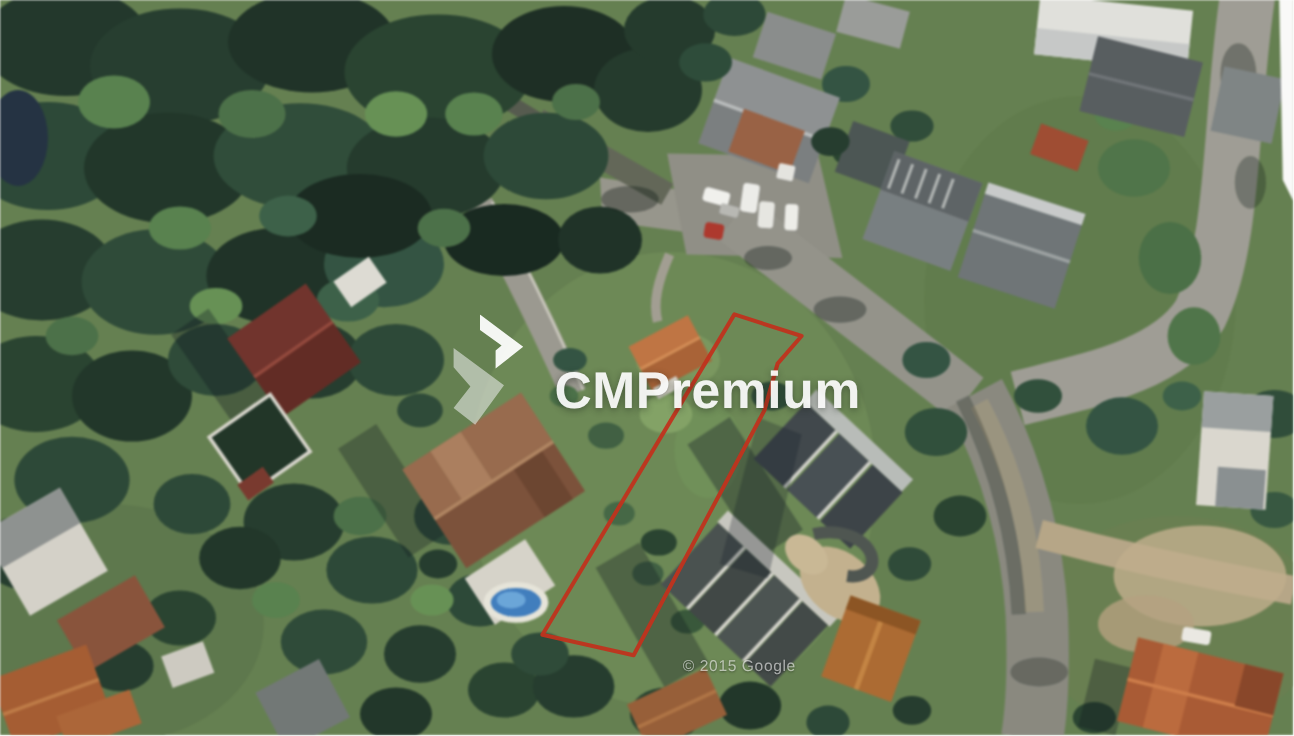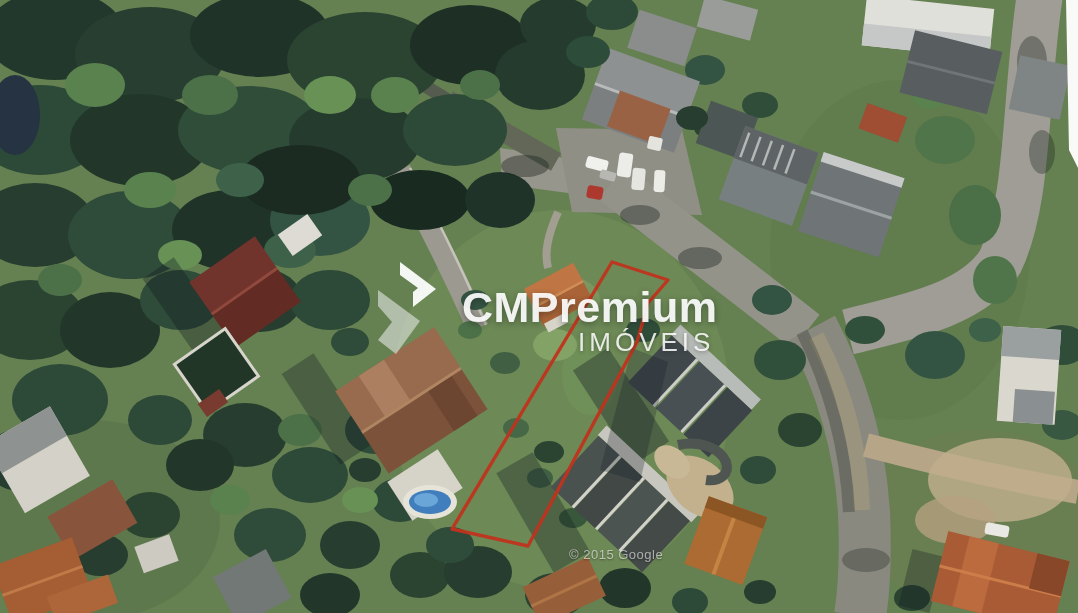--- a/index.html
+++ b/index.html
@@ -325,19 +325,18 @@
     <polygon class="lot-boundary" points="612,262 668,280 648,303 637,342 528,546 452,529"></polygon>
   </svg>
 
   <div class="watermark">
     <svg class="wm-logo" viewBox="0 0 84 96" aria-hidden="true">
       <polygon points="24,0 60,27 37,45 37,30 42,26 24,13" fill="rgba(255,255,255,.93)"></polygon>
       <polygon points="2,28 44,59 20,92 2,78 16,60 2,44" fill="rgba(232,234,232,.58)"></polygon>
     </svg>
     <div class="wm-text">
       <span class="wm-brand">CMPremium</span>
-      <span class="wm-sub">IMÓVEIS</span>
     </div>
   </div>
 
   <div class="credit">© 2015 Google</div>
 
 </div>
 
 </body></html>

